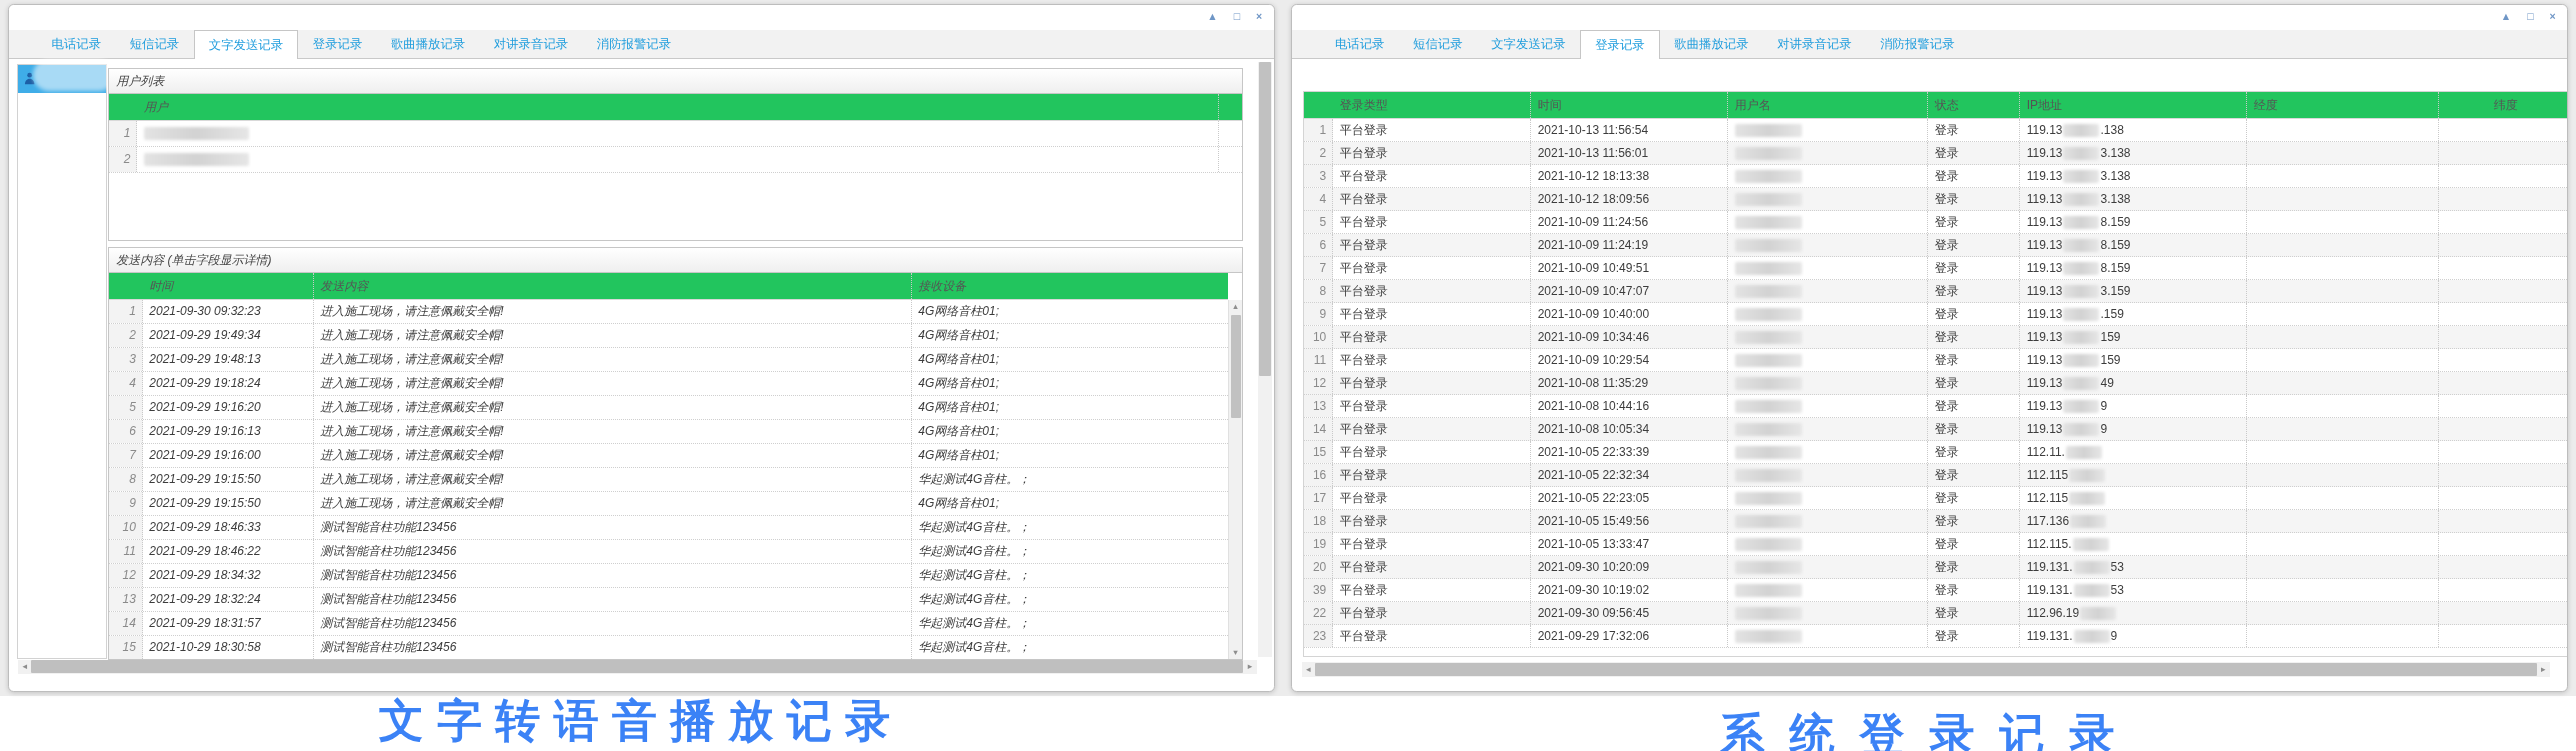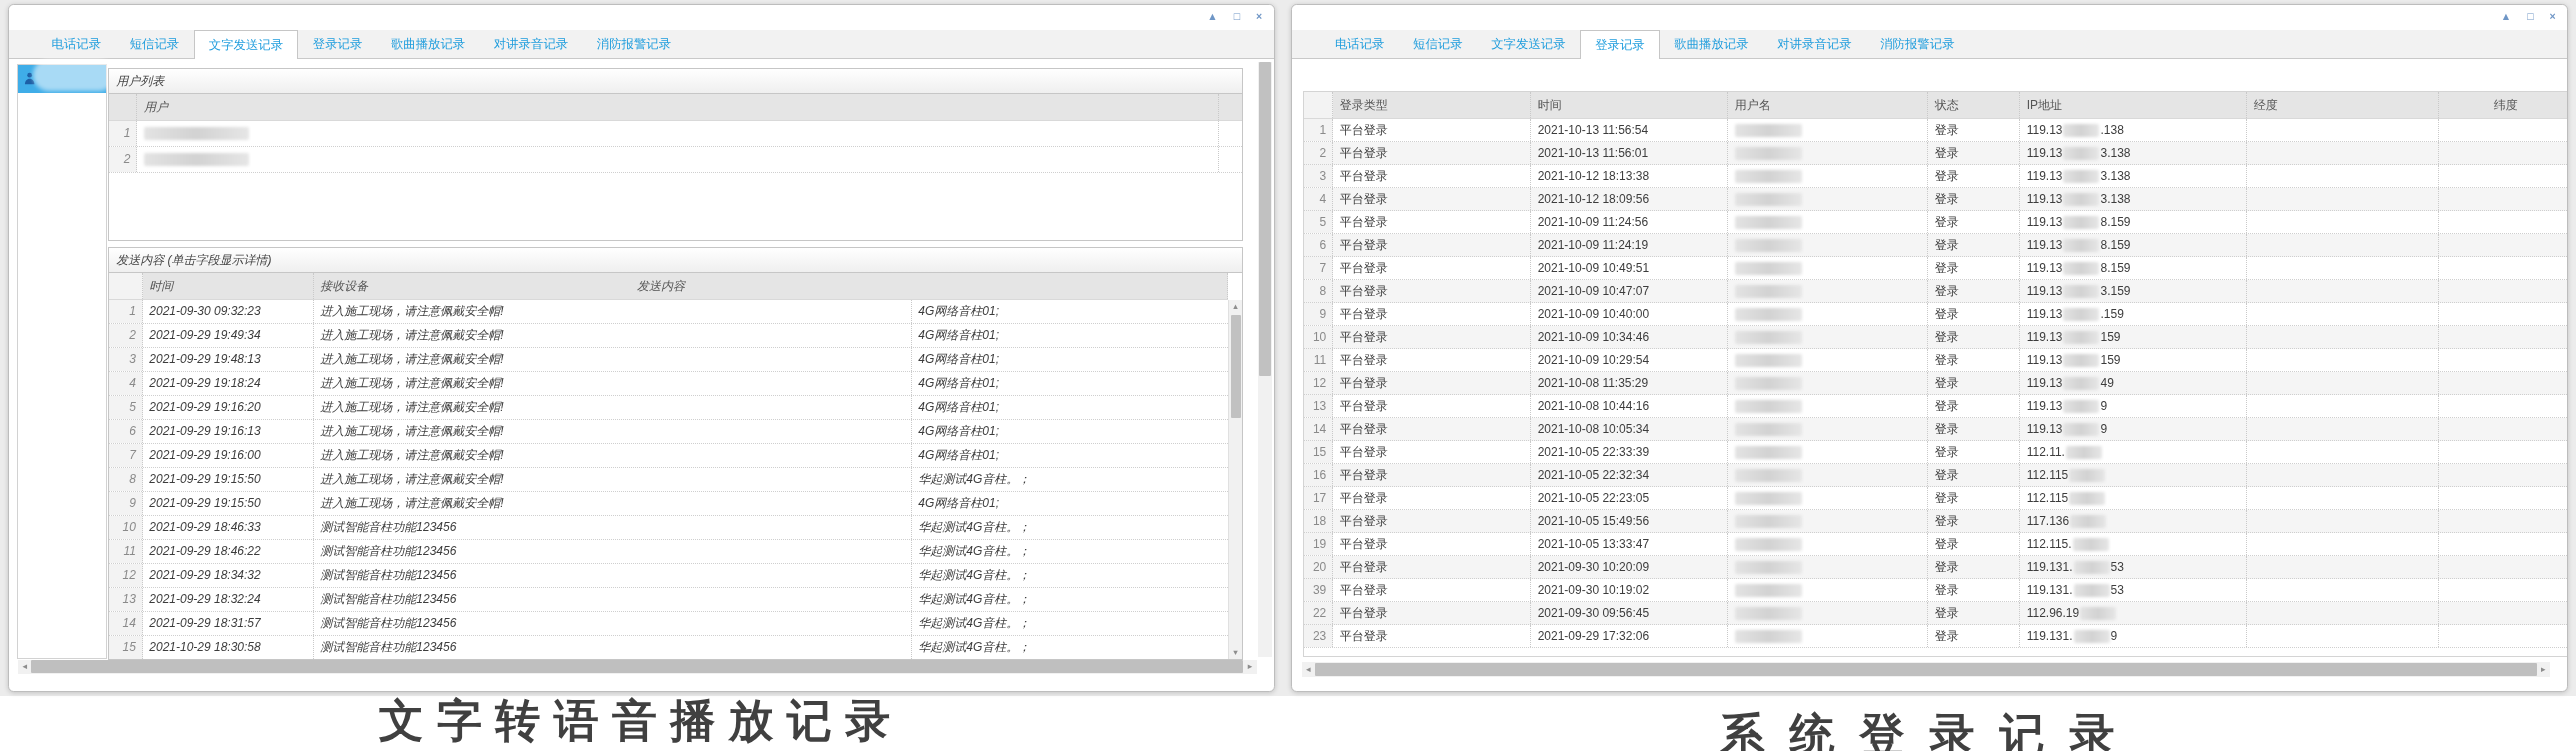--- a/index.html
+++ b/index.html
@@ -35,21 +35,21 @@
   .smudge { position:absolute; left:15.2px; top:-5.7px; width:82px; height:32px; border-radius:17px;
             background:rgba(255,255,255,.55); filter:blur(1.9px); }
 
   
   .groupbox { position:absolute; border:1px solid #c6c6c6; background:#ffffff;font-style:italic; }
   .userlist-box { left:99px; top:63px;  width:1135px; height:173px; }
   .send-box     { left:99px; top:242px; width:1135px; height:413px; }
   .group-header { height:25px; line-height:25px; padding-left:7.6px; font-size:12px; color:#444;
                   background:linear-gradient(#ffffff,#efefef); border-bottom:1px solid #c6c6c6; }
   .grid { position:absolute; left:0; right:0; top:25px; bottom:0; overflow:hidden; }
-  .grid-header { display:flex; height:27px; background:#e5e5e5; border-bottom:1px solid #d9d9d9; }
+  .grid-header { display:flex; height:27px; background:#22c55e; border-bottom:1px solid #d9d9d9;align-items:flex-end; }
   .grid-header .cell { font-size:12px; color:#555; line-height:26px; }
   .cell { padding-left:6.7px; border-right:1px dotted #c9c9c9; white-space:nowrap; overflow:hidden; }
   .grid-rows { position:absolute; left:0; right:0; top:27px; bottom:0; overflow:hidden; }
   .grid-row { display:flex; height:26px; border-bottom:1px dotted #cfcfcf; background:#ffffff;
               cursor:pointer; }
   .grid-row .cell { font-size:12px; color:#3c3c3c; line-height:25px; }
   .cell.rn { color:#8a8a8a; background:#f3f3f3; text-align:right; padding-right:5.7px; }
 
   
   .u-rn   { width:28.6px; flex:0 0 auto; }
@@ -99,21 +99,21 @@
   .outer-vscroll .thumb { top:0; height:314px; left:1px; width:11.4px; }
   .right-vscroll { right:1.9px; top:88px; bottom:36px; }
   .right-vscroll .thumb { top:15.2px; height:152px; }
   .hscroll { position:absolute; height:14.3px; bottom:17px; left:9.5px; right:17px; background:#f1f1f1;
              display:flex; align-items:center; }
   .hscroll .arr { flex:0 0 13.3px; text-align:center; font-size:7.6px; color:#8d8d8d; }
   .hscroll .thumb { flex:1 1 auto; height:12.4px; background:#bfbfbf; border-radius:1px; }
 
   
   .caption { position:absolute; top:695px; height:55px; line-height:53px; text-align:center;
-             font-family:"Liberation Serif", serif; font-weight:bold; font-size:45px; color:#404040; }
+             font-family:"Liberation Serif", serif; font-weight:bold; font-size:45px; color:#3b82f6; }
   .left-caption  { left:7.6px;    width:1267px; letter-spacing:13.3px; }
   .right-caption { left:1291px; width:1277px; letter-spacing:25px;margin-top:14px; }
 </style>
 </head>
 <body>
 
 <div class="desktop"></div>
 
 <div class="window left-window">
   <div class="titlebar">
@@ -168,22 +168,22 @@
         </div>
     </div>
   </div>
 
   <div class="groupbox send-box">
     <div class="group-header">发送内容 (单击字段显示详情)</div>
     <div class="grid">
       <div class="grid-header">
         <div class="cell rn s-rn"></div>
         <div class="cell s-time">时间</div>
+        <div class="cell s-content">发送内容</div>
         <div class="cell s-device">接收设备</div>
-        <div class="cell s-content">发送内容</div>
       </div>
       <div class="grid-rows send-rows">
 
       <div class="grid-row">
             <div class="cell rn s-rn">1</div>
             <div class="cell s-time">2021-09-30 09:32:23</div>
             <div class="cell s-content">进入施工现场，请注意佩戴安全帽!</div>
             <div class="cell s-device">4G网络音柱01;</div>
           </div>
           <div class="grid-row alt">

